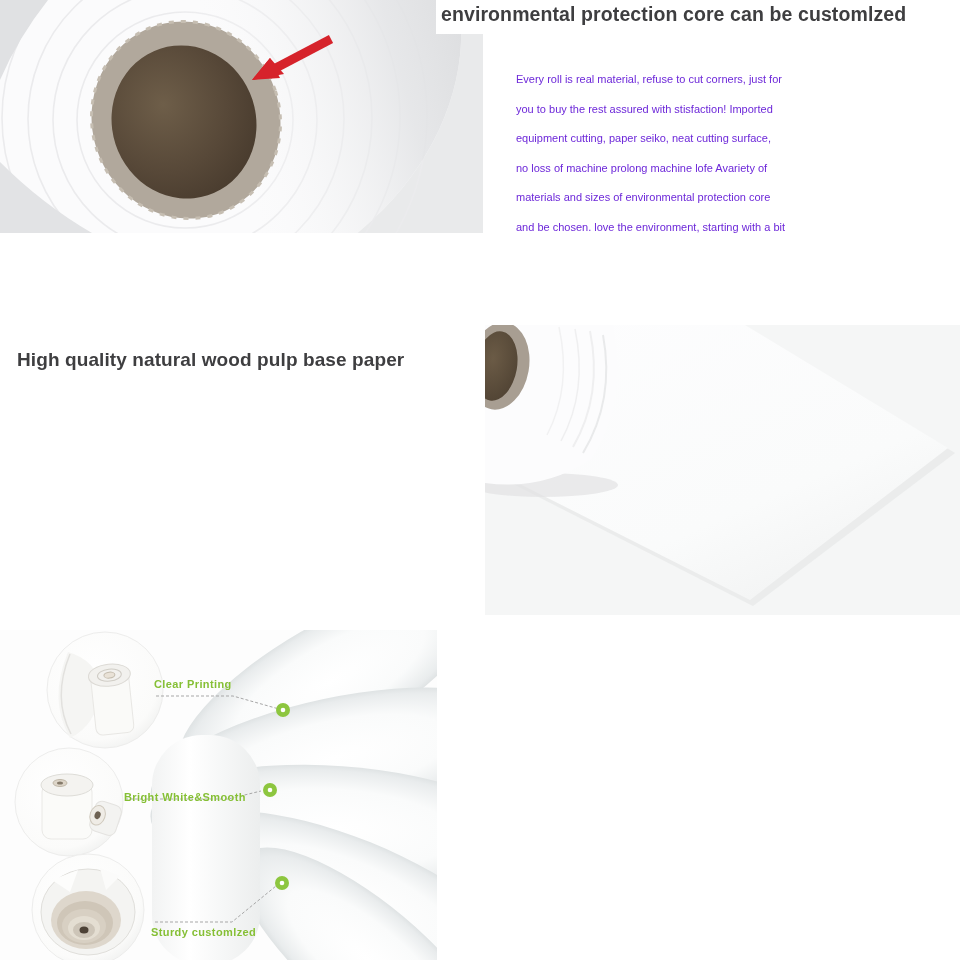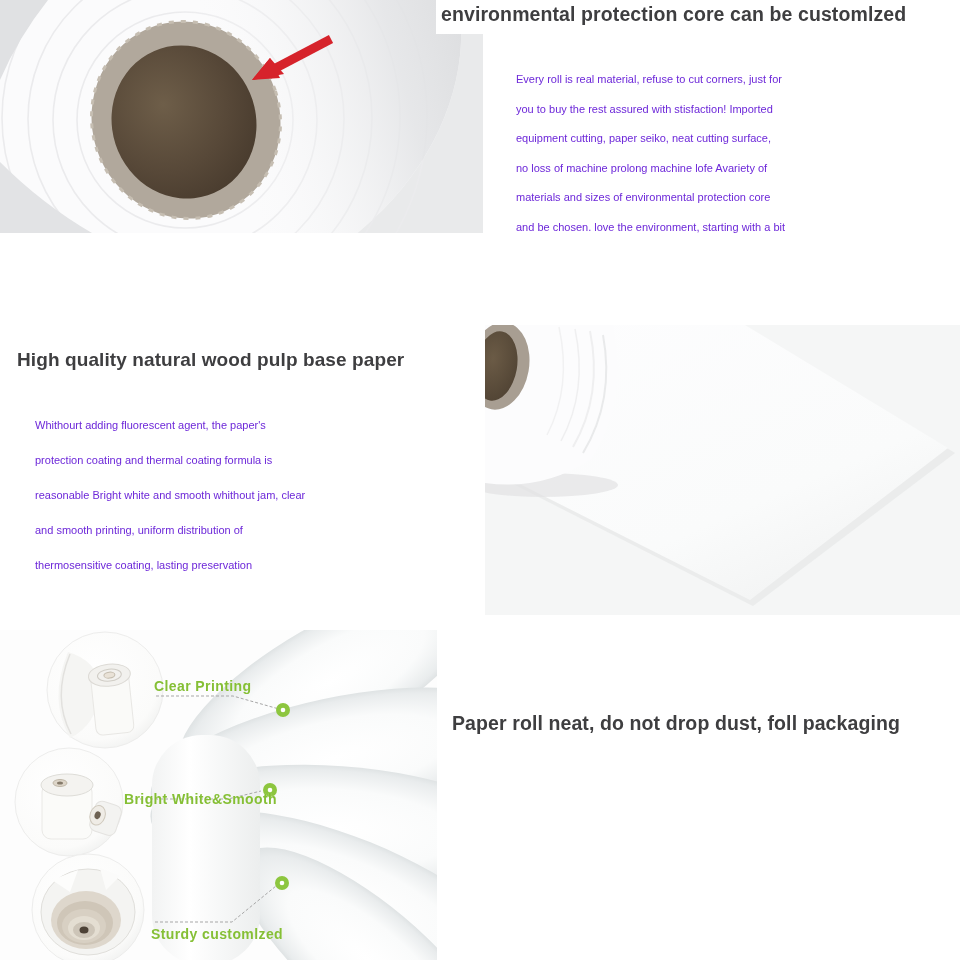--- a/index.html
+++ b/index.html
@@ -20,21 +20,21 @@
   .h-top{left:441px;top:3px;}
   .p-top{left:499px;top:48px;width:450px;line-height:29.6px;}
   .h-mid{left:17px;top:349px;font-size:19px !important;}
   .p-mid{left:18px;top:391px;width:460px;line-height:35px;}
   .photo-top{left:0;top:0;width:483px;height:233px;}
   .photo-mid{left:485px;top:325px;width:475px;height:290px;}
   .photo-bottom{left:0;top:630px;width:437px;height:330px;}
   .h-bottom{left:452px;top:712px;}
   .p-bottom{left:478px;top:770px;width:470px;line-height:33.3px;}
   .callout{
-    position:absolute;font-size:14px;font-weight:700;color:#85bf35;
+    position:absolute;font-size:11px;font-weight:700;color:#85bf35;
     letter-spacing:0.4px;white-space:nowrap;text-shadow:0 0 1px rgba(255,255,255,0.8);
   }
   .callout-1{left:154px;top:48px;}
   .callout-2{left:124px;top:161px;}
   .callout-3{left:151px;top:296px;}
 </style>
 </head>
 <body>
 
 <div id="stage">
@@ -83,25 +83,20 @@
   </div>
   <h2 class="abs sec-heading h-top">environmental protection core can be customlzed</h2>
   <p class="abs sec-body p-top">Every roll is real material, refuse to cut corners, just for
 you to buy the rest assured with stisfaction! Imported
 equipment cutting, paper seiko, neat cutting surface,
 no loss of machine prolong machine lofe Avariety of
 materials and sizes of environmental protection core
 and be chosen. love the environment, starting with a bit</p>
 
   <h2 class="abs sec-heading h-mid">High quality natural wood pulp base paper</h2>
-  <p class="abs sec-body p-mid">Whithourt adding fluorescent agent, the paper's
-protection coating and thermal coating formula is
-reasonable Bright white and smooth whithout jam, clear
-and smooth printing, uniform distribution of
-thermosensitive coating, lasting preservation</p>
   <div class="photo photo-mid">
     <svg width="475" height="290" viewBox="0 0 475 290">
       <defs>
         <linearGradient id="sheetGrad" x1="0" y1="0" x2="0.7" y2="1">
           <stop offset="0%" stop-color="#fdfdfe"></stop>
           <stop offset="70%" stop-color="#fafbfb"></stop>
           <stop offset="100%" stop-color="#f2f3f3"></stop>
         </linearGradient>
         <radialGradient id="coreGrad2" cx="40%" cy="40%" r="75%">
           <stop offset="0%" stop-color="#6b5b46"></stop>
@@ -203,15 +198,14 @@
         <circle cx="270" cy="160" r="7" fill="#8dc63f"></circle>
           <circle cx="270" cy="160" r="2.3" fill="#ffffff"></circle>
         <circle cx="282" cy="253" r="7" fill="#8dc63f"></circle>
           <circle cx="282" cy="253" r="2.3" fill="#ffffff"></circle>
       </g>
     </svg>
     <div class="callout callout-1">Clear Printing</div>
     <div class="callout callout-2">Bright White&amp;Smooth</div>
     <div class="callout callout-3">Sturdy customlzed</div>
   </div>
-  <h2 class="abs sec-heading h-bottom">Paper roll neat, do not drop dust, foll packaging</h2>
 
 </div>
 
 </body></html>

